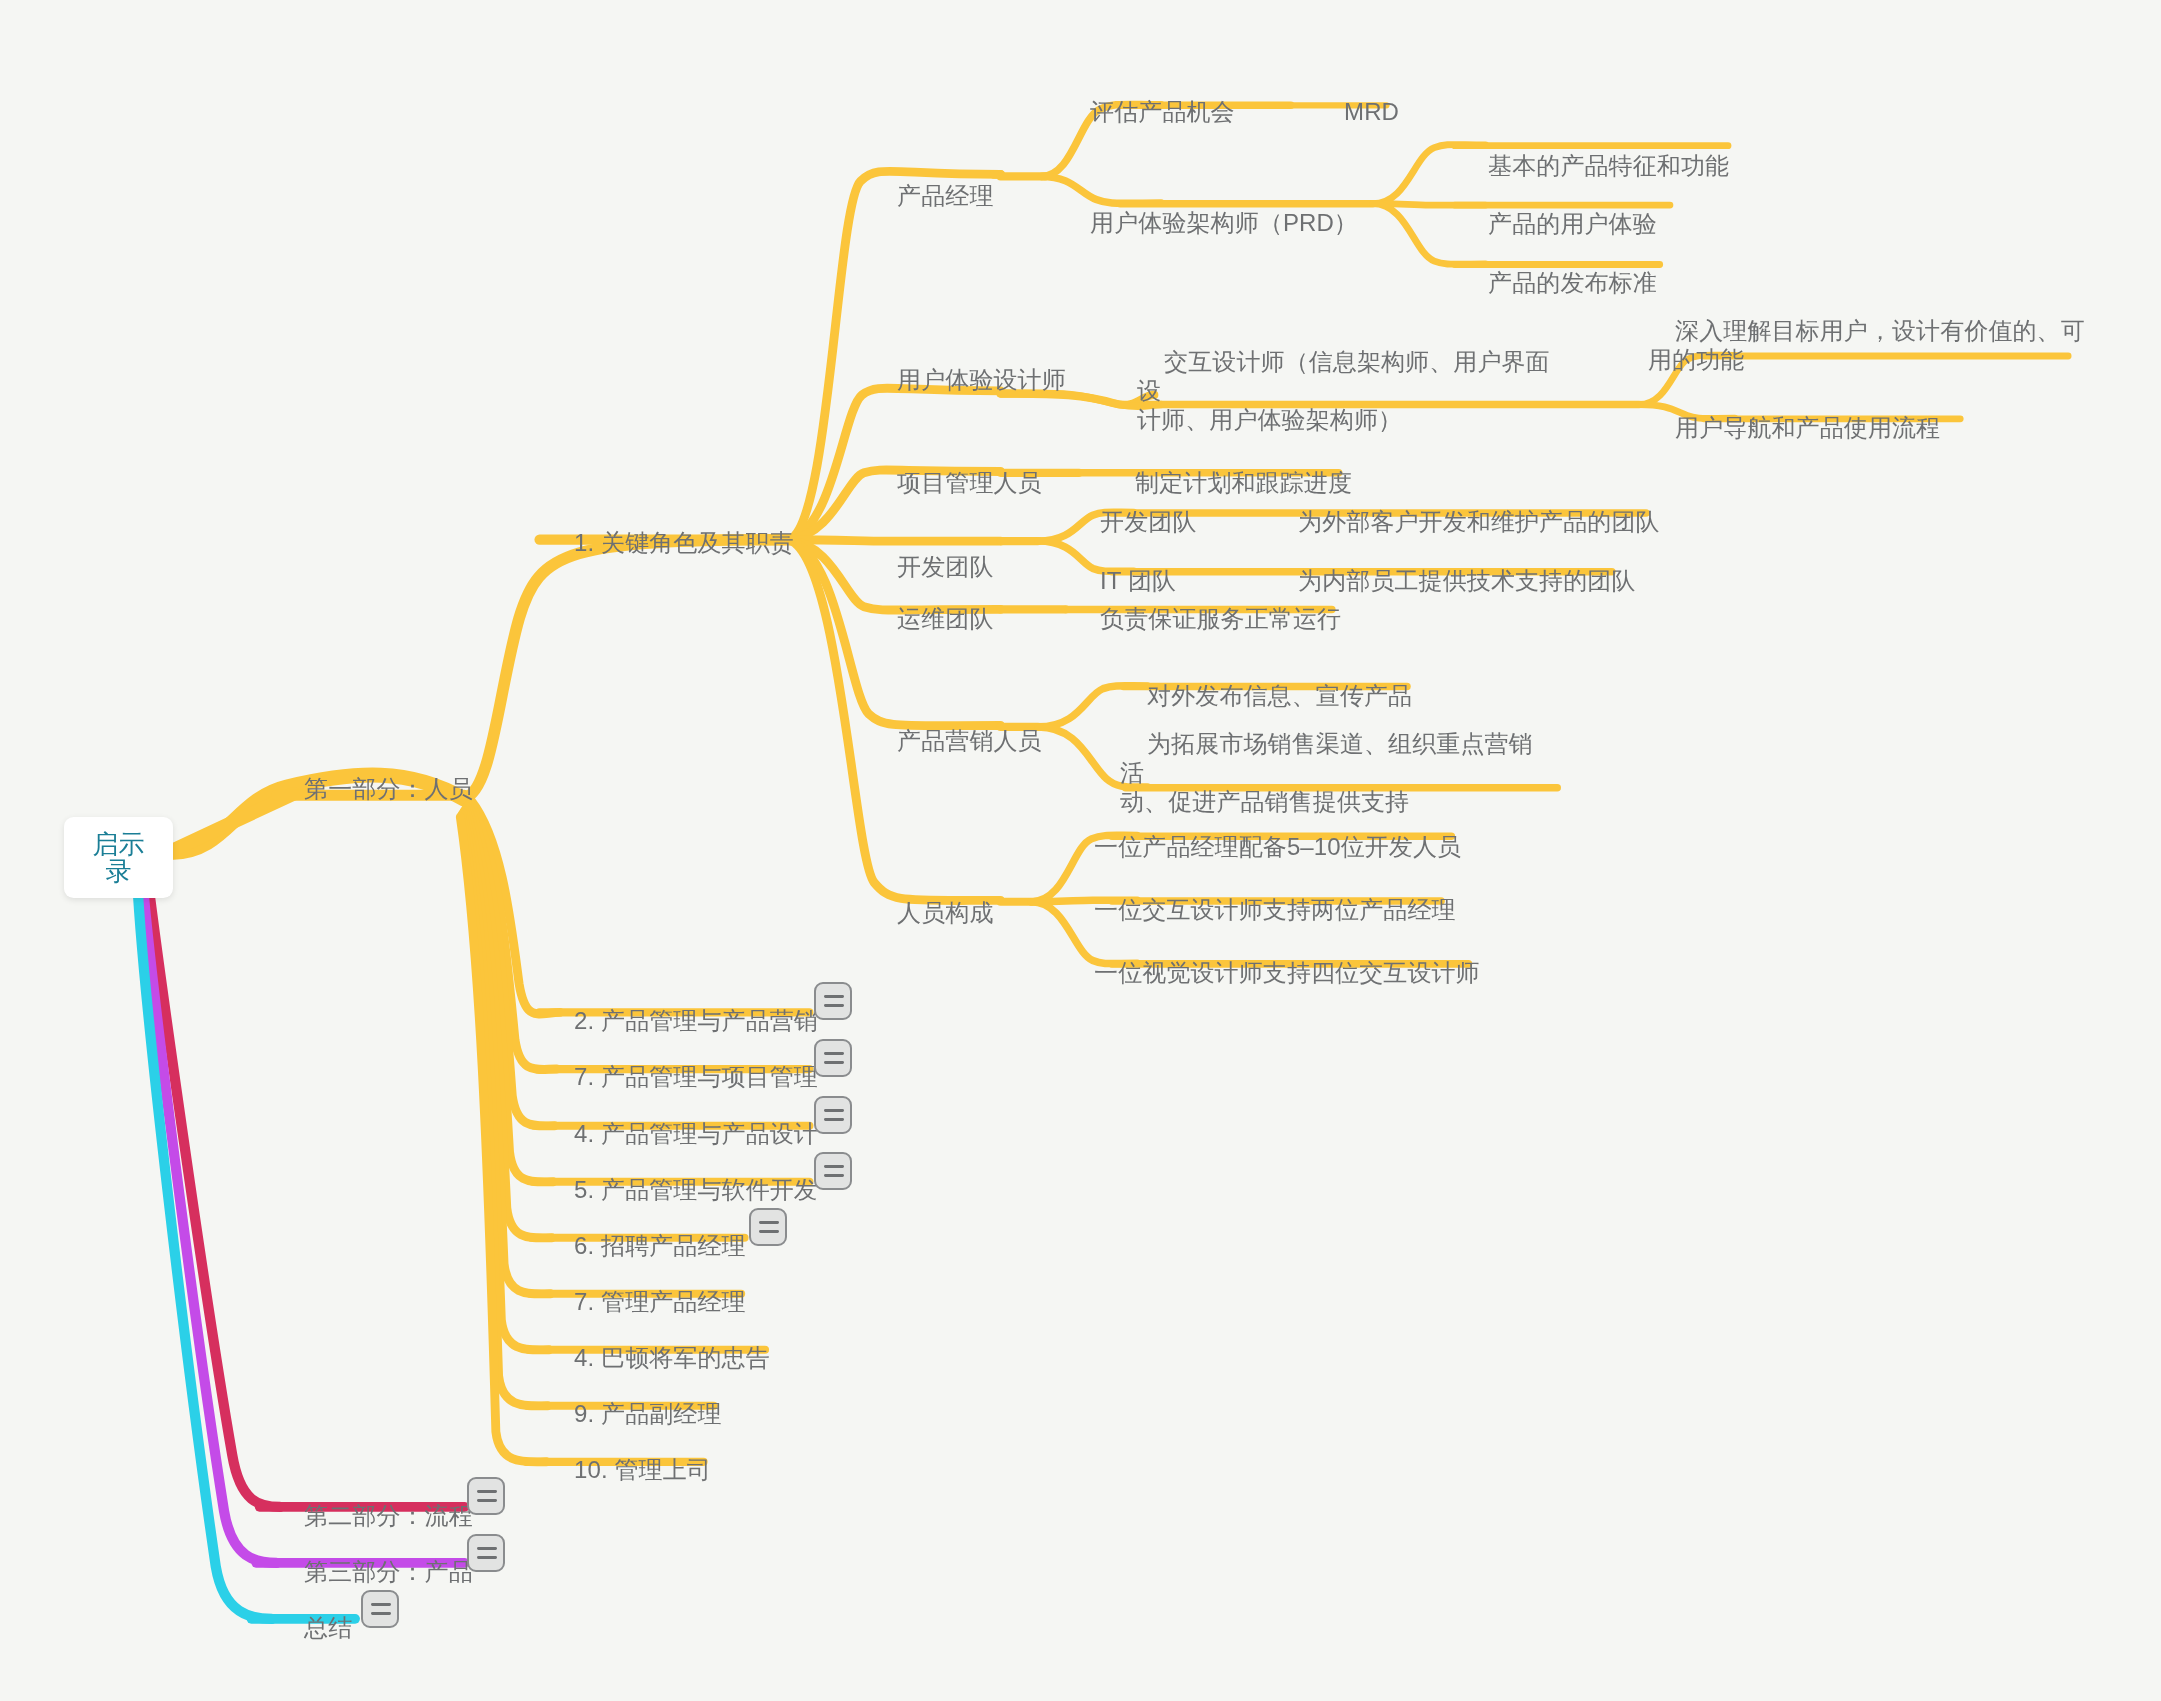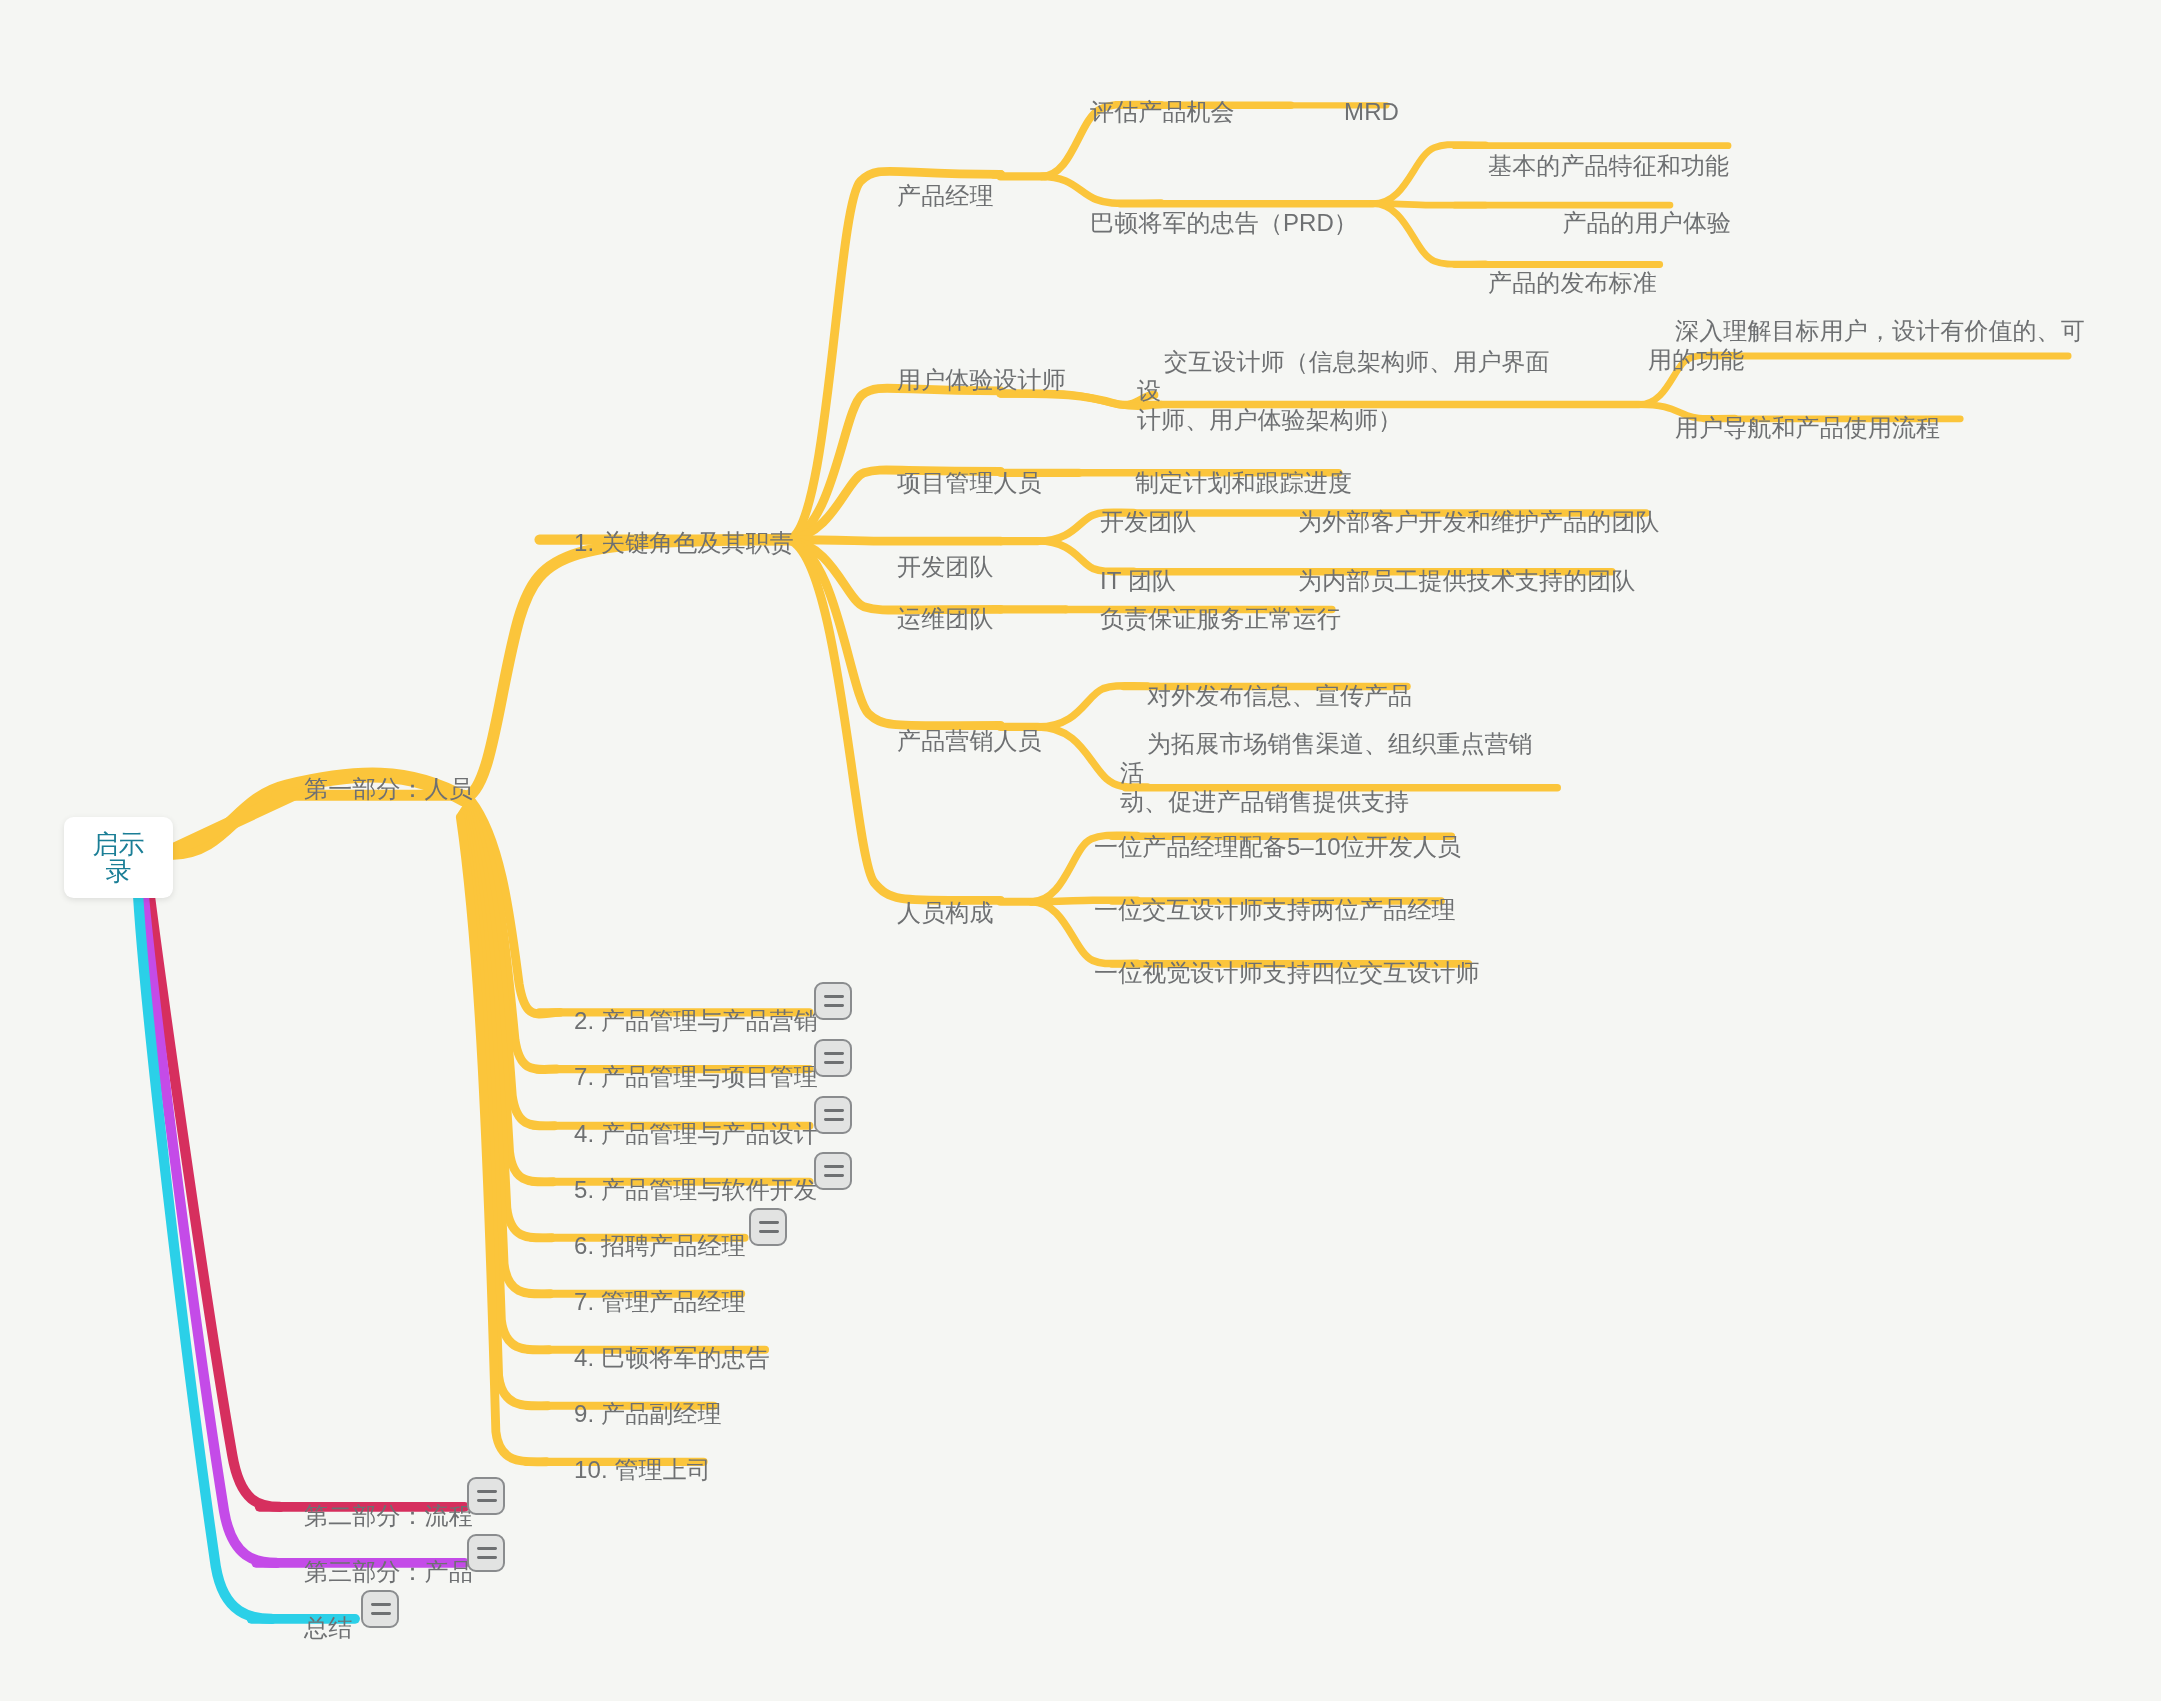--- a/index.html
+++ b/index.html
@@ -188,26 +188,26 @@
   <div class="node" style="left:870px;top:152px;">
     <span>产品经理</span>
   </div>
   <div class="node" style="left:1063px;top:68px;">
     <span>评估产品机会</span>
   </div>
   <div class="node" style="left:1317px;top:68px;">
     <span>MRD</span>
   </div>
   <div class="node" style="left:1063px;top:179px;">
-    <span>巴顿将军的忠告（PRD）</span>
+    <span>用户体验架构师（PRD）</span>
   </div>
   <div class="node" style="left:1461px;top:122px;">
     <span>基本的产品特征和功能</span>
   </div>
-  <div class="node" style="left:1538px;top:180px;font-family:Liberation Serif, serif;">
+  <div class="node" style="left:1461px;top:180px;">
     <span>产品的用户体验</span>
   </div>
   <div class="node" style="left:870px;top:336px;">
     <span>用户体验设计师</span>
   </div>
 
   <div class="node" style="left:1461px;top:239px;">
     <span>产品的发布标准</span>
   </div>
   <div class="node wrap" style="left:1137px;top:318px;width:430px;">

